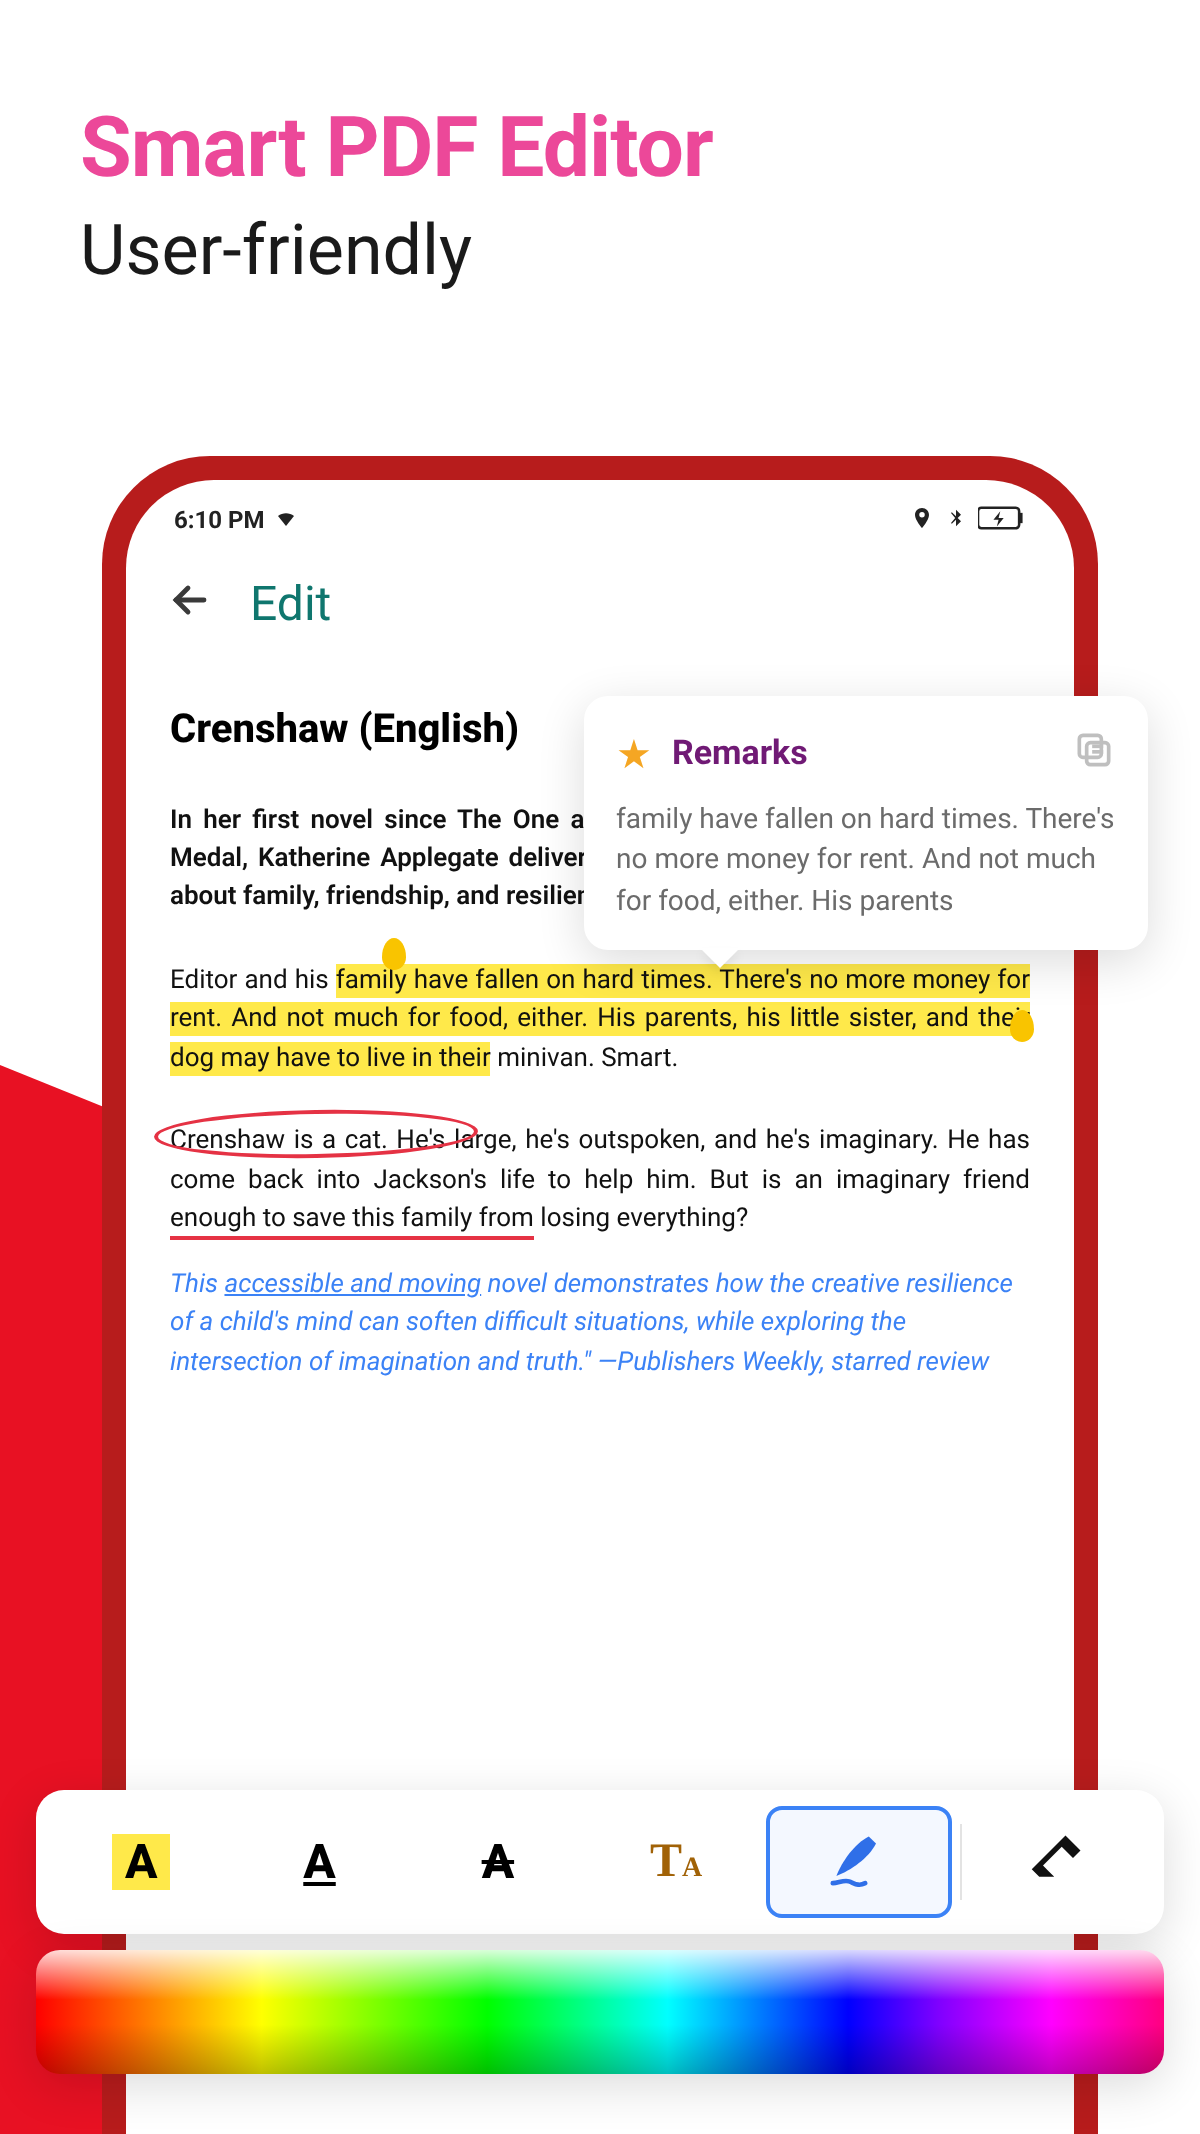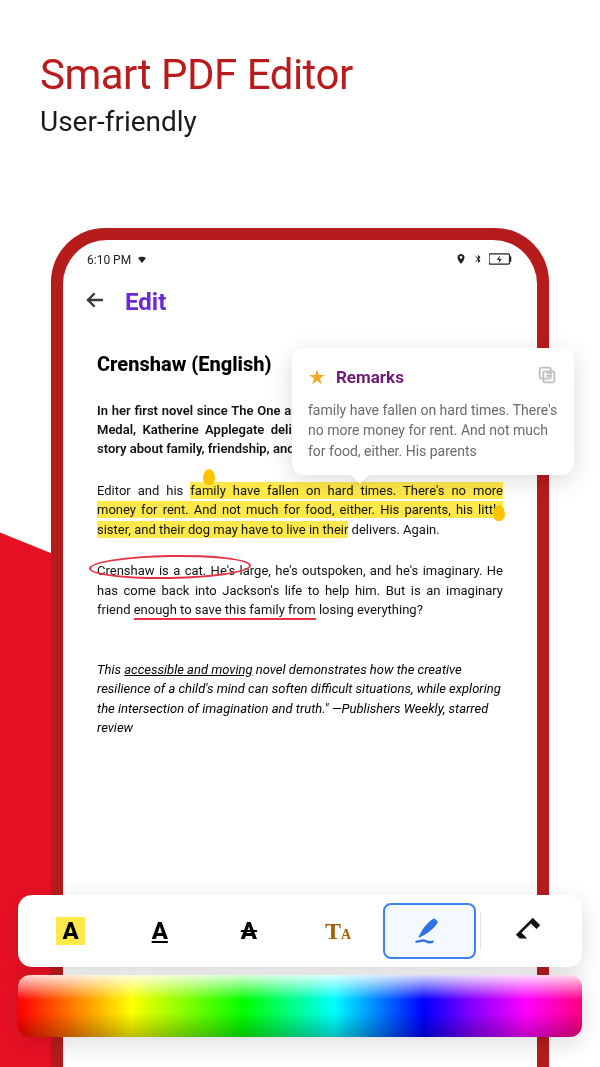--- a/index.html
+++ b/index.html
@@ -26,27 +26,27 @@
 
   
   .promo {
     position: absolute;
     top: 50px;
     left: 40px;
     z-index: 2;
   }
   .promo-title {
     font-size: 42px;
-    font-weight: 400;
-    color: #b91c1c;
+    font-weight: 700;
+    color: #ec4899;
     letter-spacing: -0.5px;
     text-align: center;
   }
   .promo-subtitle {
-    font-size: 28px;
+    font-size: 35px;
     font-weight: 400;
     color: #1a1a1a;
     margin-top: 6px;
   }
 
   
   .phone {
     position: absolute;
     top: 228px;
     left: 50%;
@@ -70,60 +70,60 @@
   
   .status-bar {
     height: 34px;
     display: flex;
     align-items: center;
     justify-content: space-between;
     padding: 6px 24px 0 24px;
     font-size: 12px;
     color: #222;
   }
-  .status-left { display: flex; align-items: center; gap: 4px; font-weight: 400; }
+  .status-left { display: flex; align-items: center; gap: 4px; font-weight: 700; }
   .status-right { display: flex; align-items: center; gap: 6px; }
   .wifi-icon, .loc-icon, .bt-icon, .bat-icon { display: inline-block; }
 
   
   .app-header {
     display: flex;
     align-items: center;
     gap: 18px;
     padding: 14px 20px 18px 20px;
   }
   .back-arrow {
     font-size: 24px;
     color: #3a3a3a;
     line-height: 1;
     cursor: pointer;
   }
   .app-header-title {
     font-size: 24px;
-    font-weight: 700;
-    color: #6d28d9;
+    font-weight: 400;
+    color: #0f766e;
   }
 
   
   .doc {
-    padding: 0 34px;
+    padding: 0 22px;
     font-size: 14px;
     color: #111;
   }
   .doc-title {
     font-size: 20px;
     font-weight: 800;
     margin: 18px 0 26px 0;
     color: #000;
   }
   .p1 { text-align: justify; line-height: 1.45; font-weight: 600; font-size: 13px; margin-bottom: 22px; }
   .p2 { text-align: justify; line-height: 1.5; font-size: 13px; margin-bottom: 22px; position: relative; }
   .hl { background: #ffe94a; padding: 1px 0; }
-  .p3 { text-align: justify; line-height: 1.5; font-size: 13px; margin-bottom: 40px; position: relative; }
-  .p4 { font-style: italic; color: #000000; line-height: 1.5; font-size: 13px; }
+  .p3 { text-align: justify; line-height: 1.5; font-size: 13px; margin-bottom: 13px; position: relative; }
+  .p4 { font-style: italic; color: #3b82f6; line-height: 1.5; font-size: 13px; }
   .p4 .ul { text-decoration: underline; }
 
   
   .red-oval {
     position: absolute;
     left: -8px;
     top: -6px;
     width: 162px;
     height: 24px;
     border: 2px solid #e53244;
@@ -294,21 +294,21 @@
       <span class="app-header-title">Edit</span>
     </div>
 
     <div class="doc">
       <div class="doc-title">Crenshaw (English)</div>
 
       <p class="p1">In her first novel since The One and Only Ivan, winner of the Newbery Medal, Katherine Applegate delivers an unforgettable and magical story about family, friendship, and resilience.</p>
 
       <p class="p2">
         <span class="bulb top"></span>
-        <span>Editor and his </span><span class="hl">family have fallen on hard times. There's no more money for rent. And not much for food, either. His parents, his little sister, and their dog may have to live in their</span><span> delivers. Again.</span>
+        <span>Editor and his </span><span class="hl">family have fallen on hard times. There's no more money for rent. And not much for food, either. His parents, his little sister, and their dog may have to live in their</span><span> minivan. Smart.</span>
         <span class="bulb bot"></span>
       </p>
 
       <p class="p3">
         <span class="red-oval"></span>
         <span>Crenshaw is a cat. He</span><span>'s large, he's outspoken, and he's imaginary. He has come back into Jackson's life to help him. But is an imaginary friend </span><span class="red-underline">enough to save this family from</span><span> losing everything?</span>
       </p>
 
       <p class="p4">
         <span>This </span><span class="ul">accessible and moving</span><span> novel demonstrates how the creative resilience of a child's mind can soften difficult situations, while exploring the intersection of imagination and truth." —Publishers Weekly, starred review</span>

